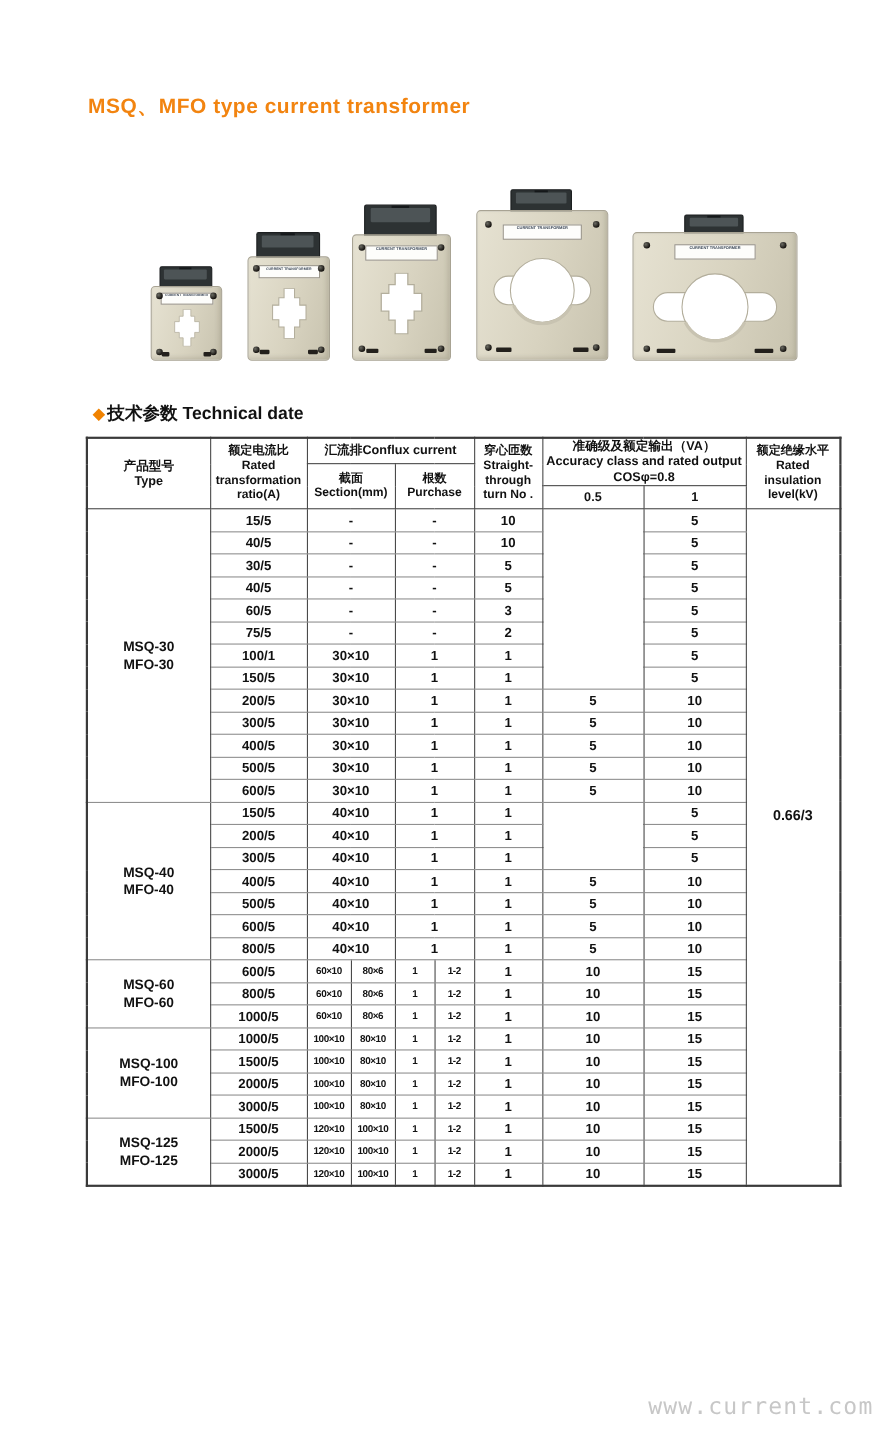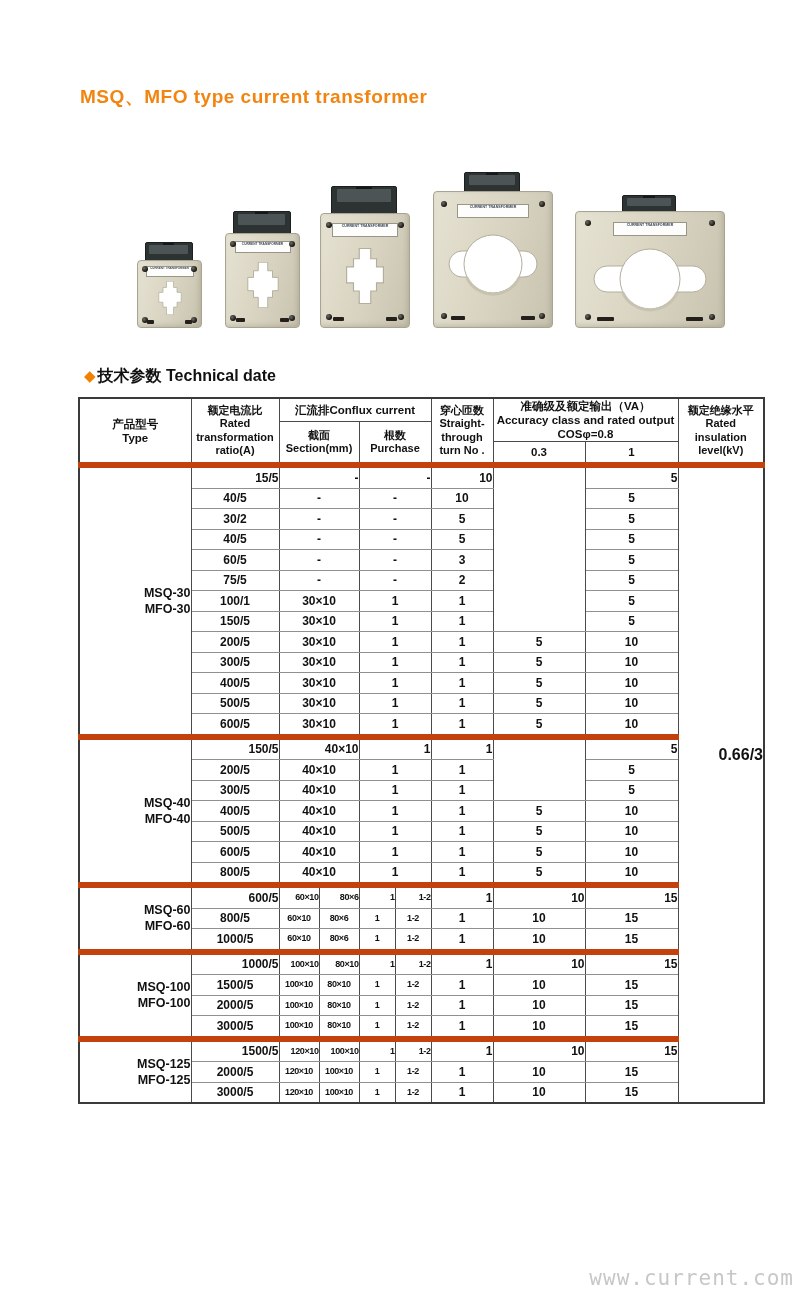--- a/index.html
+++ b/index.html
@@ -43,24 +43,24 @@
   .section-head .diamond{color:#f08200;margin-right:2px;font-size:15px;}
   
   table.tech{position:absolute;left:78px;top:397px;border-collapse:collapse;table-layout:fixed;
              border:2px solid #3a3a3a;background:#fff;}
   table.tech th,table.tech td{border:1px solid #4a4a4a;padding:0;text-align:center;vertical-align:middle;
              color:#111;font-weight:700;overflow:hidden;}
   table.tech th{font-size:11.5px;line-height:1.22;}
   table.tech .hr1 th{height:22px;} .hr2 th{height:34px;} .hr3 th{height:20px;}
   table.tech td{font-size:12px;height:19.5px;line-height:1;
              border-top:1px solid #909090;border-bottom:1px solid #909090;}
-  table.tech tr.group-start td{border-top:6px solid #c2410c;text-align:right;}
+  table.tech tr.group-start td{border-top:1px solid #c2410c;}
   table.tech td.sub{font-size:9px;letter-spacing:-0.4px;}
   table.tech td.type-cell{font-size:12.5px;line-height:1.3;margin-top:20px;}
-  table.tech td.ins-cell{font-size:16px;vertical-align:middle;padding-bottom:60px;}
+  table.tech td.ins-cell{font-size:13px;vertical-align:middle;padding-bottom:60px;}
   table.tech th.small{font-size:11px;}
   
   .watermark{position:absolute;right:6px;top:1266px;font-family:"DejaVu Sans Mono","Liberation Mono",monospace;
              font-size:21px;color:#c7c7c7;letter-spacing:1px;}
 </style>
 </head>
 <body>
 
 <div class="page">
 
@@ -193,21 +193,21 @@
         <th colspan="4">汇流排Conflux current</th>
         <th rowspan="3" class="small">穿心匝数<br>Straight-<br>through<br>turn No .</th>
         <th colspan="2" rowspan="2">准确级及额定输出（VA）<br>Accuracy class and rated output<br>COSφ=0.8</th>
         <th rowspan="3" class="small">额定绝缘水平<br>Rated insulation<br>level(kV)</th>
       </tr>
       <tr class="hr2">
         <th colspan="2" rowspan="2" class="small">截面<br>Section(mm)</th>
         <th colspan="2" rowspan="2" class="small">根数<br>Purchase</th>
       </tr>
       <tr class="hr3">
-        <th>0.3</th>
+        <th>0.5</th>
         <th>1</th>
       </tr>
     </thead>
     <tbody id="tbody">
         <tr class="group-start">
           <td class="type-cell" rowspan="13">MSQ-30<br>MFO-30</td>
           <td class="ratio-cell">15/5</td>
           <td class="sec-cell" colspan="2">-</td>
           <td class="pur-cell" colspan="2">-</td>
           <td class="turns-cell">10</td>
@@ -216,21 +216,21 @@
           <td class="ins-cell" rowspan="30">0.66/3</td>
         </tr>
         <tr>
           <td class="ratio-cell">40/5</td>
           <td class="sec-cell" colspan="2">-</td>
           <td class="pur-cell" colspan="2">-</td>
           <td class="turns-cell">10</td>
           <td class="va1-cell">5</td>
         </tr>
         <tr>
-          <td class="ratio-cell">30/2</td>
+          <td class="ratio-cell">30/5</td>
           <td class="sec-cell" colspan="2">-</td>
           <td class="pur-cell" colspan="2">-</td>
           <td class="turns-cell">5</td>
           <td class="va1-cell">5</td>
         </tr>
         <tr>
           <td class="ratio-cell">40/5</td>
           <td class="sec-cell" colspan="2">-</td>
           <td class="pur-cell" colspan="2">-</td>
           <td class="turns-cell">5</td>

